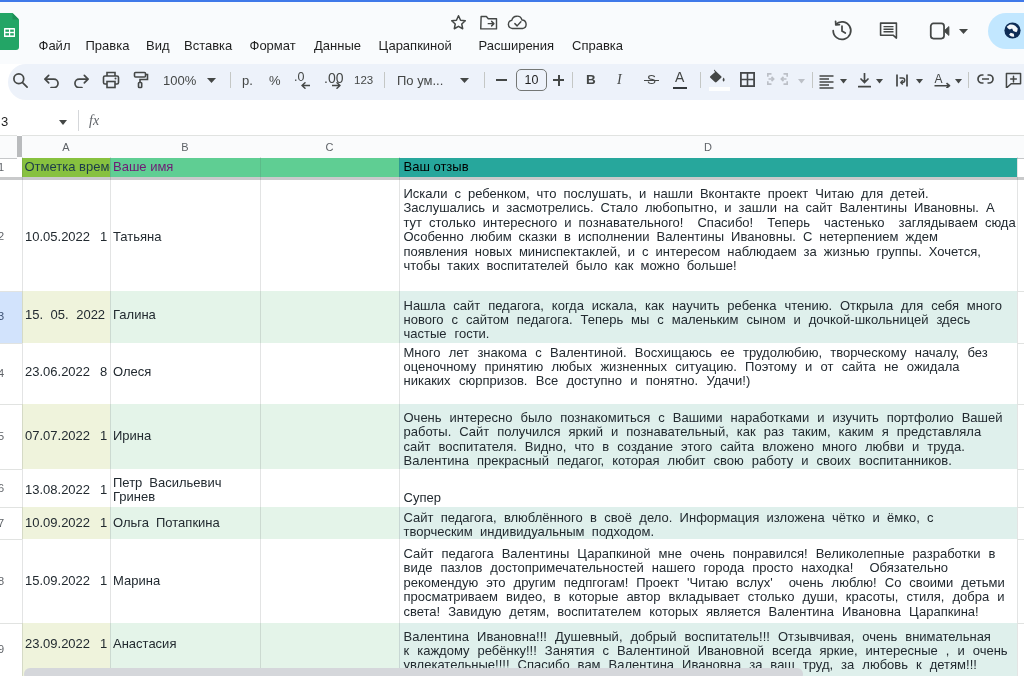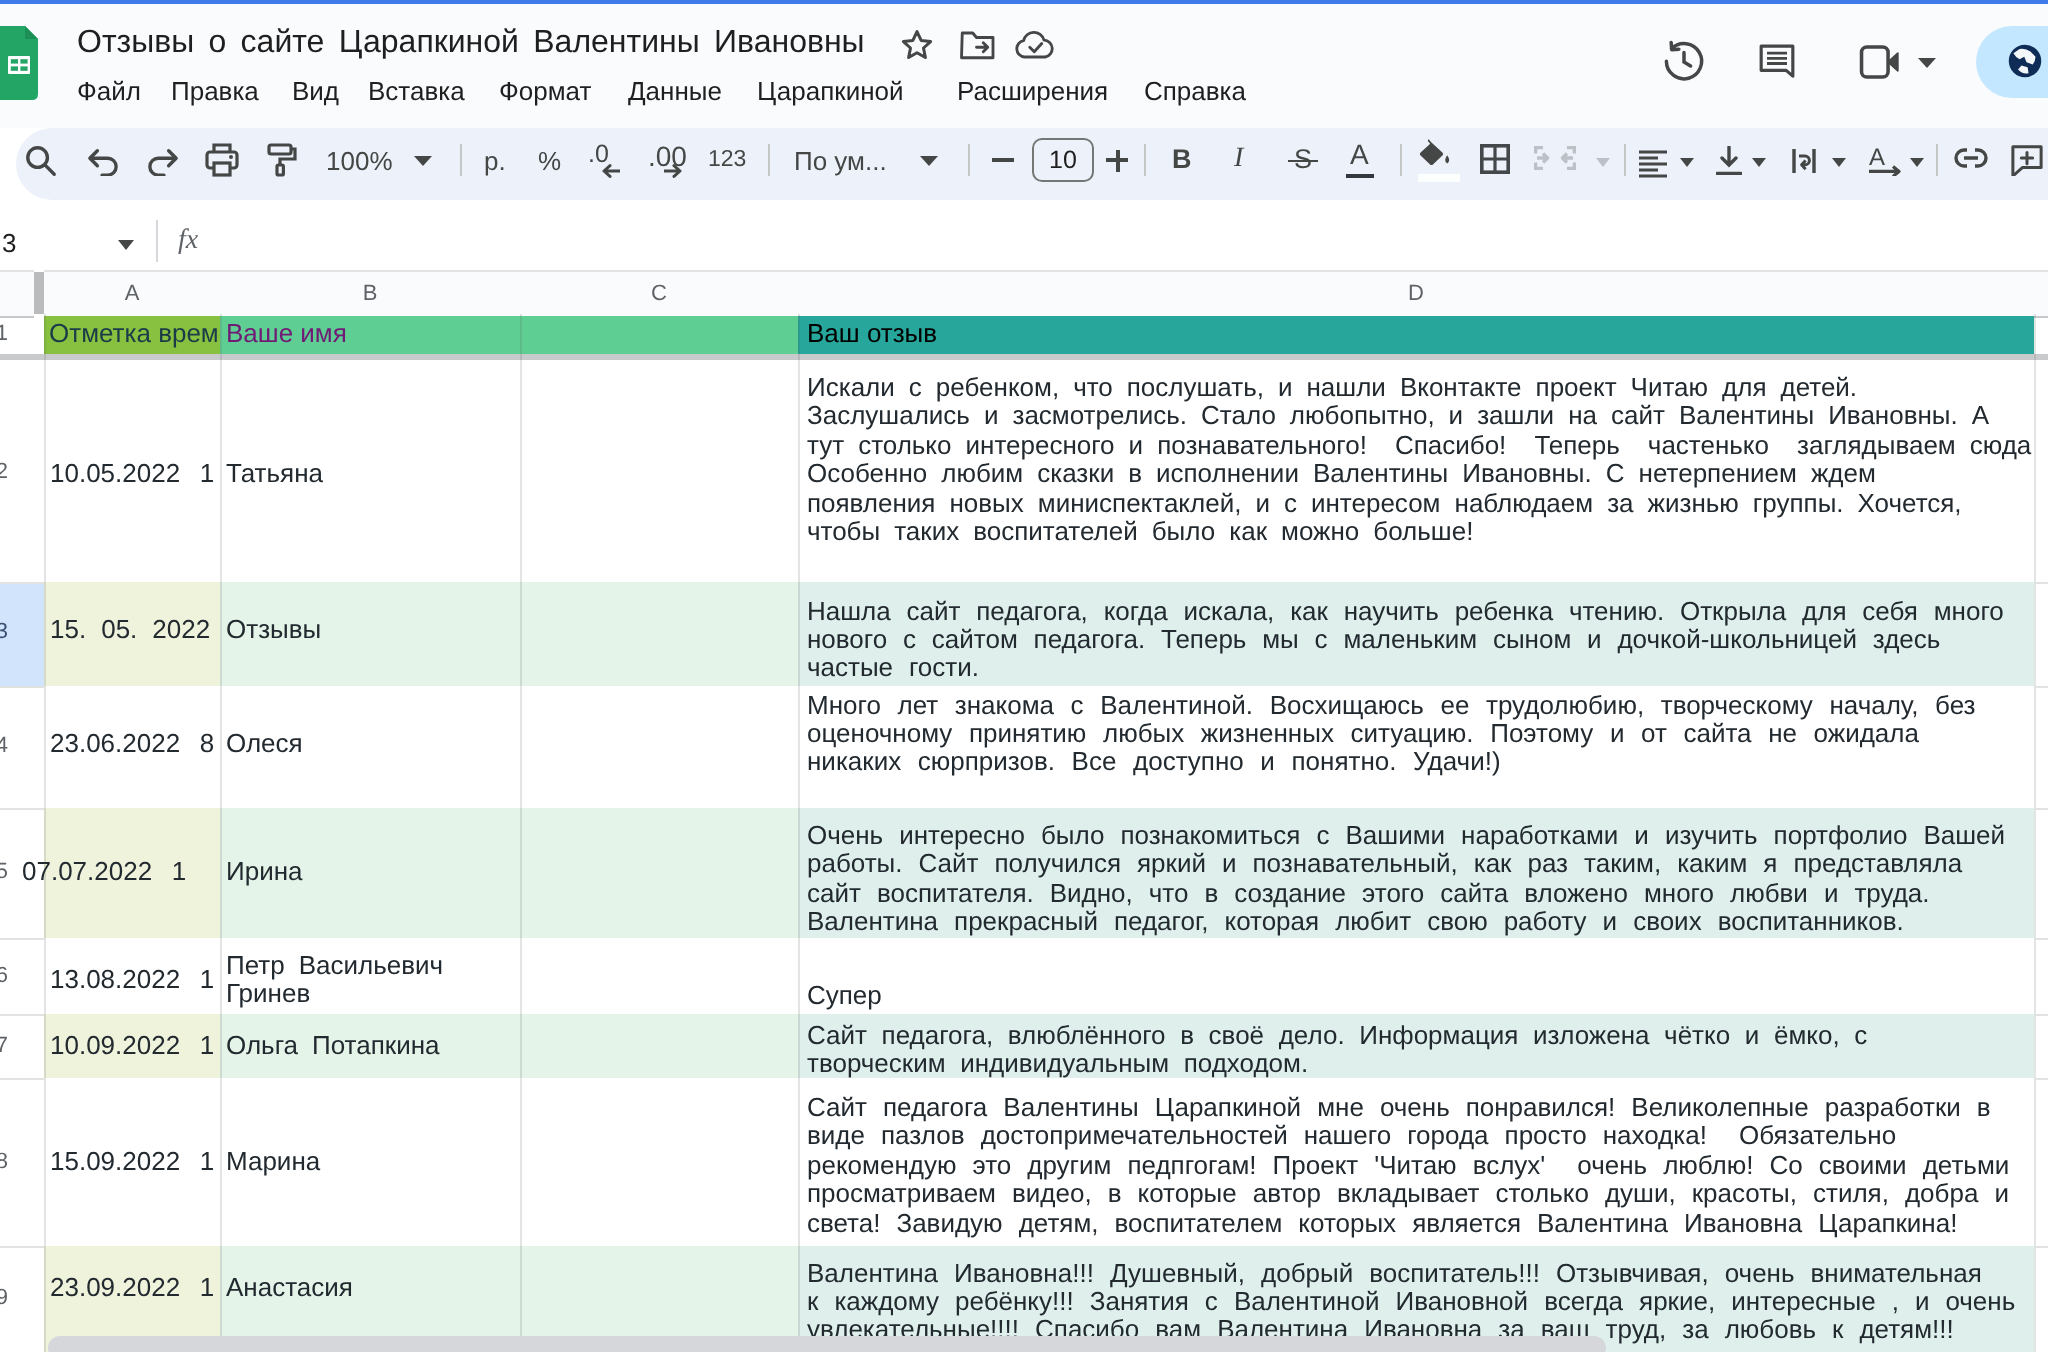--- a/index.html
+++ b/index.html
@@ -34,21 +34,20 @@
 
     <svg class="abs" style="left:0;top:13px" width="19" height="37" viewBox="0 0 19 37">
       <path d="M0 0 L12.5 0 L19 6.5 L19 34 Q19 37 16 37 L0 37 Z" fill="#23a566"></path>
       <path d="M12.5 0 L19 6.5 L12.5 6.5 Z" fill="#1c8f57"></path>
       <rect x="4" y="15" width="11" height="9" fill="#fff" rx="0.5"></rect>
       <rect x="5.4" y="16.6" width="3.6" height="2.2" fill="#23a566"></rect>
       <rect x="10.2" y="16.6" width="3.6" height="2.2" fill="#23a566"></rect>
       <rect x="5.4" y="20.2" width="3.6" height="2.2" fill="#23a566"></rect>
       <rect x="10.2" y="20.2" width="3.6" height="2.2" fill="#23a566"></rect>
     </svg>
-    <div id="title">Отзывы о сайте Царапкиной Валентины Ивановны</div>
     <div class="menuitem" style="left:38.5px">Файл</div>
     <div class="menuitem" style="left:85.5px">Правка</div>
     <div class="menuitem" style="left:146px">Вид</div>
     <div class="menuitem" style="left:184px">Вставка</div>
     <div class="menuitem" style="left:249.5px">Формат</div>
     <div class="menuitem" style="left:314px">Данные</div>
     <div class="menuitem" style="left:378.5px">Царапкиной</div>
     <div class="menuitem" style="left:478.5px">Расширения</div>
     <div class="menuitem" style="left:572px">Справка</div>
     <div id="righticons">
@@ -277,41 +276,41 @@
 
     <div class="cell" style="left:22px;top:180px;width:88px;height:111px">
         <div class="tx" style="top:49.5px;left:3px;white-space:nowrap;word-spacing:6.2px">10.05.2022 1</div>
       </div>
     <div class="cell" style="left:22px;top:291px;width:88px;height:52px">
         <div class="tx" style="top:17px;left:3px;white-space:nowrap;word-spacing:3.9px">15. 05. 2022</div>
       </div>
     <div class="cell" style="left:22px;top:343px;width:88px;height:61px">
         <div class="tx" style="top:22px;left:3px;white-space:nowrap;word-spacing:6.2px">23.06.2022 8</div>
       </div>
-    <div class="cell" style="left:8px;top:404px;width:88px;height:65px">
+    <div class="cell" style="left:22px;top:404px;width:88px;height:65px">
         <div class="tx" style="top:24.5px;left:3px;white-space:nowrap;word-spacing:6.2px">07.07.2022 1</div>
       </div>
     <div class="cell" style="left:22px;top:469px;width:88px;height:38px">
         <div class="tx" style="top:14px;left:3px;white-space:nowrap;word-spacing:6.2px">13.08.2022 1</div>
       </div>
     <div class="cell" style="left:22px;top:507px;width:88px;height:32px">
         <div class="tx" style="top:9px;left:3px;white-space:nowrap;word-spacing:6.2px">10.09.2022 1</div>
       </div>
     <div class="cell" style="left:22px;top:539px;width:88px;height:84px">
         <div class="tx" style="top:34.5px;left:3px;white-space:nowrap;word-spacing:6.2px">15.09.2022 1</div>
       </div>
     <div class="cell" style="left:22px;top:623px;width:88px;height:53px">
         <div class="tx" style="top:14px;left:3px;white-space:nowrap;word-spacing:6.2px">23.09.2022 1</div>
       </div>
 
     <div class="cell" style="left:110px;top:180px;width:150px;height:111px">
         <div class="tx" style="top:49.5px;left:3px">Татьяна</div>
       </div>
     <div class="cell" style="left:110px;top:291px;width:150px;height:52px">
-        <div class="tx" style="top:17px;left:3px">Отзывы</div>
+        <div class="tx" style="top:17px;left:3px">Галина</div>
       </div>
     <div class="cell" style="left:110px;top:343px;width:150px;height:61px">
         <div class="tx" style="top:22px;left:3px">Олеся</div>
       </div>
     <div class="cell" style="left:110px;top:404px;width:150px;height:65px">
         <div class="tx" style="top:24.5px;left:3px">Ирина</div>
       </div>
     <div class="cell" style="left:110px;top:469px;width:150px;height:38px">
         <div class="tx" style="top:7px;left:3px">Петр Васильевич<br>Гринев</div>
       </div>

